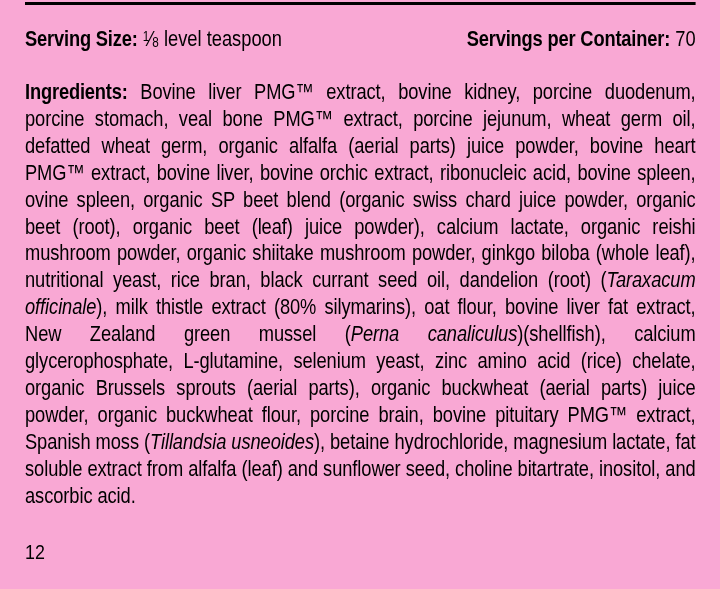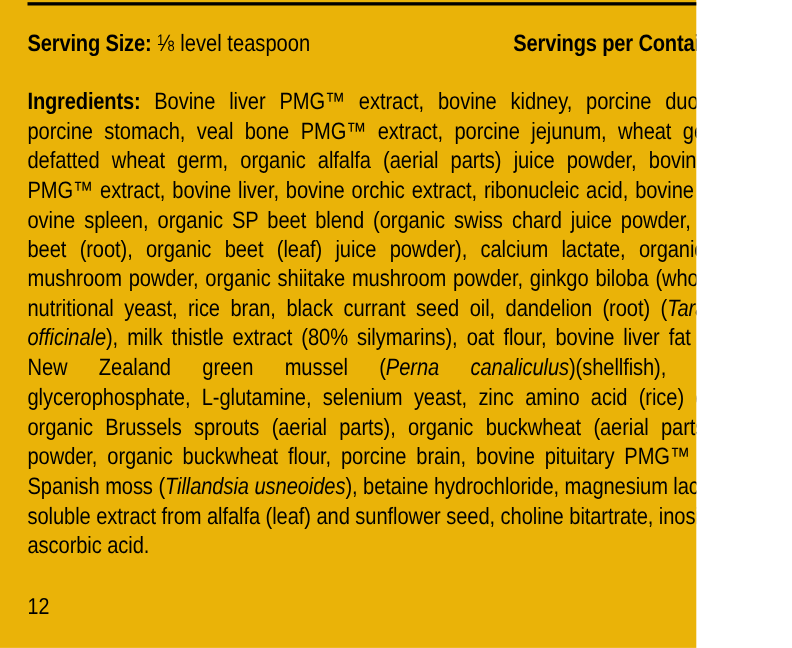--- a/index.html
+++ b/index.html
@@ -1,19 +1,19 @@
 <!DOCTYPE html>
 <html><head>
 <meta charset="utf-8">
 <style>
   html, body { margin: 0; padding: 0; background: #ffffff; }
   .page {
     position: relative;
-    width: 633px; height: 589px;
-    background: #eab308; color: #000000;
+    width: 720px; height: 589px;
+    background: #f9a8d4; color: #000000;
     font-family: "Liberation Sans", sans-serif;
     overflow: hidden;
   }
   
   .condense {
     position: absolute; left: 25px; top: 0;
     width: 788px;
     transform: scaleX(0.851);
     transform-origin: 0 0;
   }

